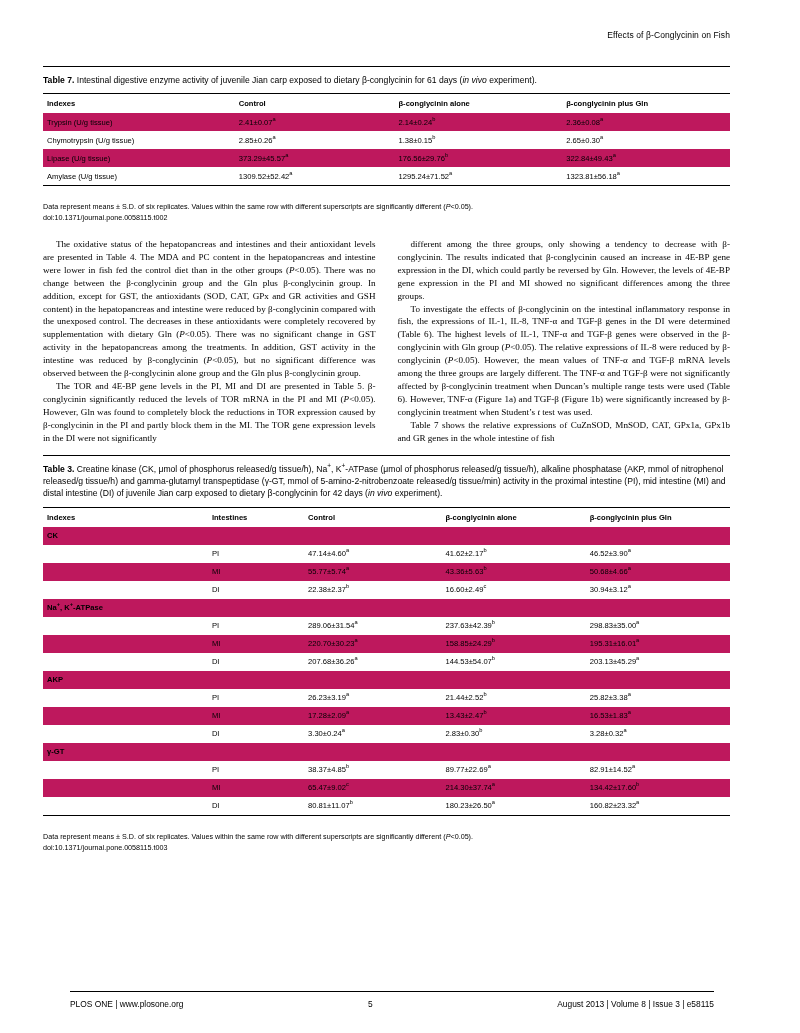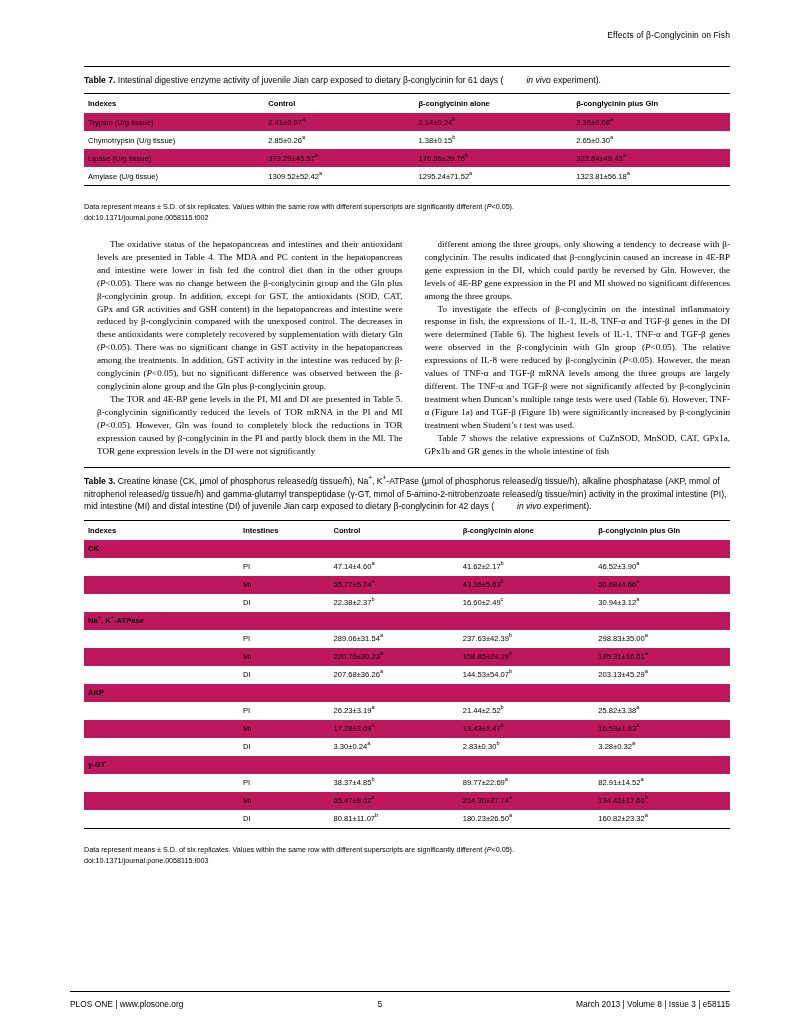--- a/index.html
+++ b/index.html
@@ -14,21 +14,21 @@
     color: #000000;
     position: relative;
     overflow: hidden;
   }
   .page {
     position: absolute;
     left: 0; top: 0;
     width: 800px;
     height: 1033px;
     box-sizing: border-box;
-    padding: 30px 70px 0 84px;
+    padding: 30px 70px 0 43px;
   }
   
   .running-head {
     text-align: right;
     font-size: 8.5px;
     font-family: "Liberation Sans", sans-serif;
     color: #000;
     margin-bottom: 26px;
     letter-spacing: 0.1px;
   }
@@ -45,21 +45,21 @@
   .tbl-caption {
     font-family: "Liberation Sans", sans-serif;
     font-size: 8.6px;
     line-height: 1.45;
     padding: 7px 0 7px 0;
     color: #000;
   }
   .tbl-caption b {
     font-weight: bold;
   }
-  .tbl-caption i { font-style: italic; margin-left: 23px; }
+  .tbl-caption i { font-style: italic; }
 
   table.data {
     width: 100%;
     border-collapse: collapse;
     font-family: "Liberation Sans", sans-serif;
     font-size: 7.6px;
   }
   table.data th {
     text-align: left;
     font-weight: bold;
@@ -83,38 +83,38 @@
     padding-top: 5px;
     margin-top: 11px;
   }
   .tbl-foot .doi { display: block; }
   sup { font-size: 75%; vertical-align: super; line-height: 0; }
 
   
   .columns {
     display: flex;
     gap: 22px;
-    margin: 14px 0 10px 13px;
+    margin: 14px 0 10px 0;
   }
   .col {
     flex: 1 1 0;
     font-size: 9.1px;
     line-height: 1.42;
     text-align: justify;
     hyphens: auto;
   }
   .col p { margin: 0 0 0 0; text-indent: 13px; }
   .col p + p { margin-top: 0; }
   .col i { font-style: italic; }
 
   
   .footer {
     position: absolute;
     left: 70px;
-    right: 70px;
+    right: 86px;
     bottom: 24px;
     border-top: 0.8px solid #000;
     padding-top: 7px;
     display: flex;
     justify-content: space-between;
     font-family: "Liberation Sans", sans-serif;
     font-size: 8.4px;
   }
   .footer .mid { text-align: center; }
   .w1 { width: 24%; }
@@ -309,16 +309,16 @@
     <div class="rule-thin"></div>
     <div class="tbl-foot">
       <span id="t3foot">Data represent means ± S.D. of six replicates. Values within the same row with different superscripts are significantly different (<i>P</i>&lt;0.05).</span>
       <span class="doi">doi:10.1371/journal.pone.0058115.t003</span>
     </div>
   </div>
 
   <div class="footer">
     <div>PLOS ONE | www.plosone.org</div>
     <div class="mid">5</div>
-    <div>March 2013 | Volume 8 | Issue 3 | e58115</div>
+    <div>August 2013 | Volume 8 | Issue 3 | e58115</div>
   </div>
 
 </div>
 
 </body></html>

